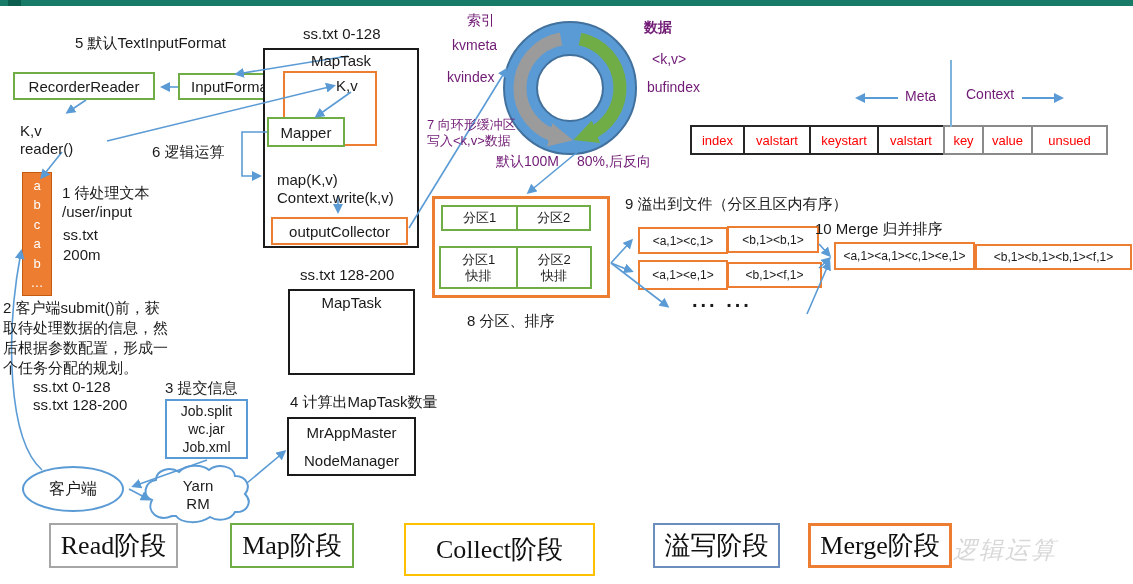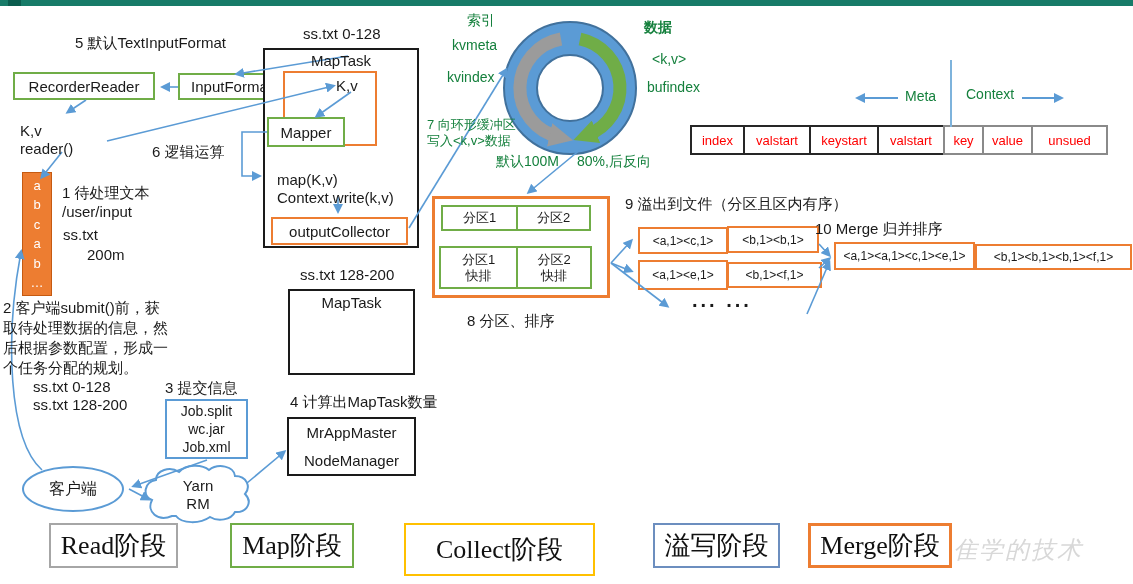--- a/index.html
+++ b/index.html
@@ -1,19 +1,19 @@
 <!DOCTYPE html>
 <html><head>
 <meta charset="utf-8">
 <style>
   html,body{margin:0;padding:0;background:#fff;}
   #canvas{position:relative;width:1133px;height:584px;background:#fff;overflow:hidden;
           font-family:"Liberation Sans",sans-serif;}
   .lbl{position:absolute;font-size:15px;color:#1a1a1a;white-space:nowrap;z-index:3;line-height:1.2;}
-  .red{color:#15803d;}
+  .red{color:#701a75;}
   .bold{font-weight:bold;}
   .box{position:absolute;box-sizing:border-box;background:#fff;display:flex;align-items:center;
        justify-content:center;z-index:1;font-size:15px;color:#1a1a1a;}
   .gborder{border:2px solid #70AD47;}
   .oborder{border:2px solid #ED7D31;}
   .kborder{border:2px solid #1a1a1a;}
   .bborder{border:2px solid #5B9BD5;}
   svg.overlay{position:absolute;left:0;top:0;z-index:2;pointer-events:none;}
   .tbl{position:absolute;left:690px;top:125px;display:flex;z-index:1;}
   .cell{box-sizing:border-box;height:30px;display:flex;align-items:center;justify-content:center;
@@ -33,21 +33,21 @@
   .topbar-dark{position:absolute;left:8px;top:0;width:13px;height:6px;background:#0B5D4E;z-index:0;}
 </style>
 </head>
 <body>
 
 <div id="canvas">
 
   <div class="topbar"></div>
   <div class="topbar-dark"></div>
 
-  <div class="watermark">隹学的技术</div>
+  <div class="watermark">逻辑运算</div>
 
   <div class="box gborder" style="left:13px;top:72px;width:142px;height:28px;">
     <span>RecorderReader</span>
   </div>
   <div class="box gborder" style="left:178px;top:73px;width:107px;height:27px;">
     <span>InputFormat</span>
   </div>
 
   <div class="box kborder" style="left:263px;top:48px;width:156px;height:200px;"></div>
   <div class="lbl" style="left:263px;top:52px;width:156px;text-align:center;">MapTask</div>
@@ -210,21 +210,21 @@
 
   <div class="lbl" style="left:75px;top:34px;">5 默认TextInputFormat</div>
   <div class="lbl" style="left:303px;top:25px;">ss.txt 0-128</div>
   <div class="lbl" style="left:20px;top:122px;">K,v</div>
   <div class="lbl" style="left:20px;top:140px;">reader()</div>
   <div class="lbl" style="left:152px;top:143px;">6 逻辑运算</div>
 
   <div class="lbl" style="left:62px;top:184px;">1 待处理文本</div>
   <div class="lbl" style="left:62px;top:203px;">/user/input</div>
   <div class="lbl" style="left:63px;top:226px;">ss.txt</div>
-  <div class="lbl" style="left:63px;top:246px;margin-left:24px;">200m</div>
+  <div class="lbl" style="left:63px;top:246px;">200m</div>
 
   <div class="lbl" style="left:3px;top:299px;">2 客户端submit()前，获</div>
   <div class="lbl" style="left:3px;top:319px;">取待处理数据的信息，然</div>
   <div class="lbl" style="left:3px;top:339px;">后根据参数配置，形成一</div>
   <div class="lbl" style="left:3px;top:359px;">个任务分配的规划。</div>
 
   <div class="lbl" style="left:33px;top:378px;">ss.txt  0-128</div>
   <div class="lbl" style="left:33px;top:396px;">ss.txt  128-200</div>
   <div class="lbl" style="left:165px;top:379px;">3 提交信息</div>
   <div class="lbl" style="left:290px;top:393px;">4 计算出MapTask数量</div>

